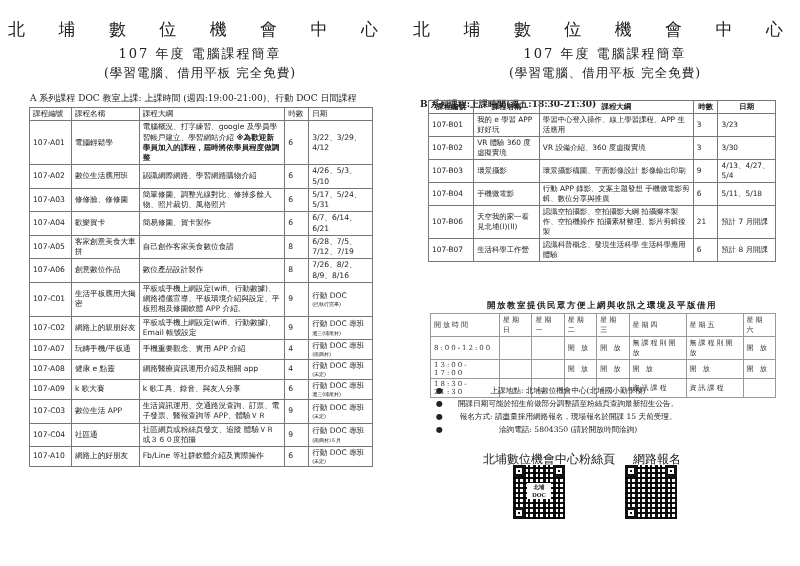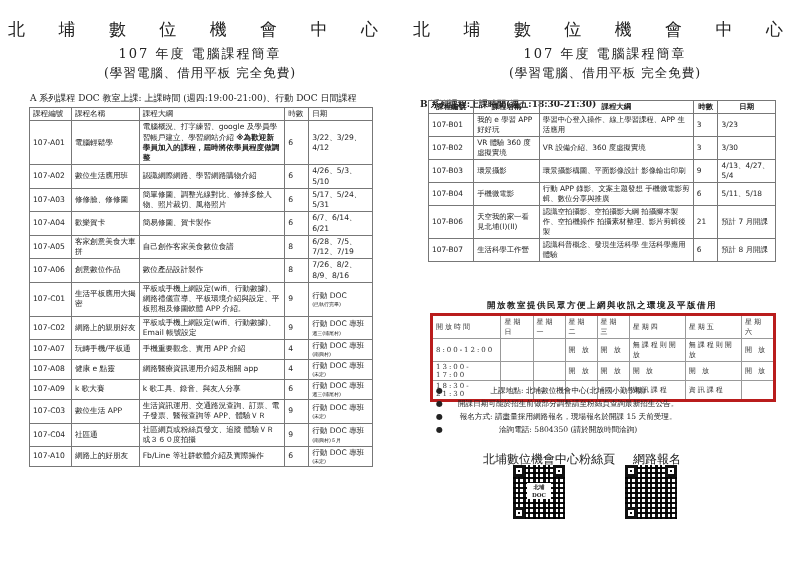--- a/index.html
+++ b/index.html
@@ -16,21 +16,21 @@
   .right .series { margin-left: 10px; margin-top: 16px; font-weight: bold; }
   table { border-collapse: collapse; }
   .ta { position: absolute; left: 29px; top: 107px; width: 344px; font-size: 7.6px; border: 1.5px solid #777; }
   .ta td, .ta th { border: 1px solid #777; padding: 1px 3px; vertical-align: middle; text-align: left; font-weight: normal; line-height: 1.35; }
   .tb { position: absolute; left: 428px; top: 100px; width: 348px; font-size: 7.4px; border: 1.5px solid #777; }
   .tb td, .tb th { border: 1px solid #777; padding: 1px 3px; vertical-align: middle; text-align: left; font-weight: normal; line-height: 1.35; }
   .tb th { text-align: center; font-weight: bold; }
   .small { font-size: 5px; display: block; }
   .bold { font-weight: bold; }
   .open-title { position: absolute; left: 428px; top: 300px; width: 348px; text-align: center; font-family: "DejaVu Serif", serif; font-weight: bold; font-size: 8.5px; letter-spacing: 1.5px; }
-  .to { position: absolute; left: 430px; top: 313px; width: 346px; font-size: 7px; font-family: "DejaVu Serif", serif; border: 3px solid #b91c1c; }
+  .to { position: absolute; left: 430px; top: 313px; width: 346px; font-size: 7px; font-family: "DejaVu Serif", serif; border: 1px solid #b91c1c; }
   .to td { border: 1px solid #999; padding: 1px 3px; height: 12px; letter-spacing: 2px; color: #333; }
   .notes { position: absolute; left: 436px; top: 386px; font-family: "DejaVu Serif", serif; font-size: 7.6px; margin: 0; padding: 0; list-style: none; text-align: center; }
   .notes li { margin-bottom: 3px; position: relative; padding-left: 22px; }
   .notes li::before { content: "●"; position: absolute; left: 0; font-size: 8px; }
   .qr-label { position: absolute; font-family: "DejaVu Serif", serif; font-size: 12px; }
   .qr { position: absolute; width: 52px; height: 54px; background:
         repeating-linear-gradient(90deg, #111 0 3px, #fff 3px 5px, #111 5px 7px, #fff 7px 10px),
         repeating-linear-gradient(0deg, #111 0 2px, #fff 2px 5px); background-blend-mode: multiply; }
   .finder { position: absolute; width: 12px; height: 12px; border: 3px solid #111; background: #fff; box-sizing: border-box; }
   .finder::after { content: ""; position: absolute; left: 2px; top: 2px; width: 2px; height: 2px; background: #111; }

